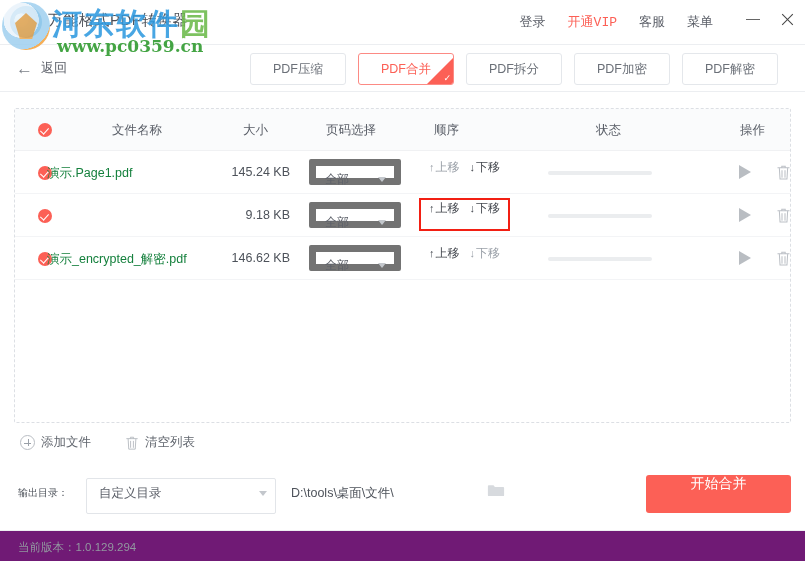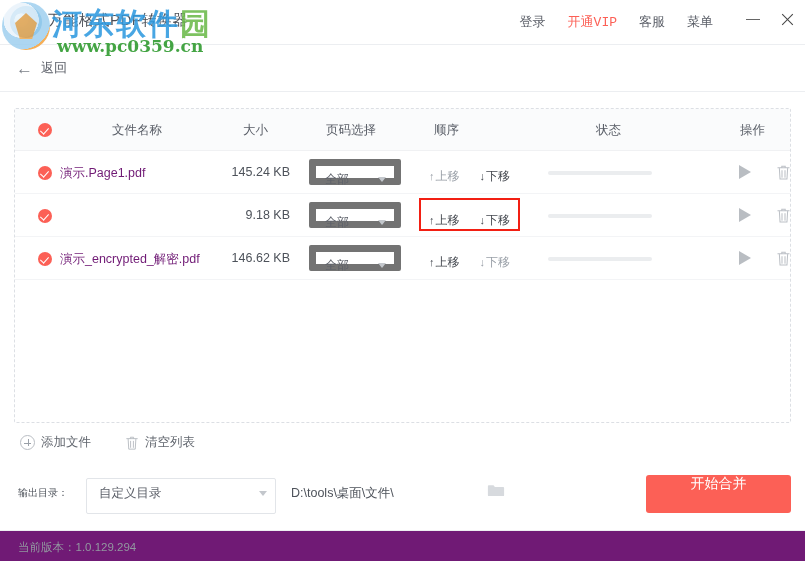--- a/index.html
+++ b/index.html
@@ -95,38 +95,38 @@
   .hd.c-page  { left: 311px; }
   .hd.c-order { left: 419px; }
   .hd.c-state { left: 581px; }
   .hd.c-op    { left: 725px; }
 
   .row {
     position: relative; height: 43px; border-bottom: 1px solid #f3f4f6;
   }
   .row .rcheck { position: absolute; left: 23px; top: 15px; cursor: pointer; }
   .row .fname {
-    position: absolute; left: 45px; top: 14px; font-size: 12.5px; color: #701a75;
+    position: absolute; left: 32px; top: 14px; font-size: 12.5px; color: #15803d;
     white-space: nowrap;
   }
   .row .fsize {
     position: absolute; left: 205px; width: 70px; top: 14px; text-align: right;
     font-size: 12.5px; color: #4d525a; white-space: nowrap;
   }
   .select {
     position: absolute; left: 294px; top: 8px; width: 92px; height: 26px;
     border: 7px solid #737373; border-radius: 2px; background: #fff; cursor: pointer;
   }
   .select .sv { position: absolute; left: 9px; top: 5px; font-size: 12px; color: #5c6069; }
   .caret {
     position: absolute; right: 8px; top: 11px; width: 0; height: 0;
     border-style: solid; border-width: 5px 4px 0 4px;
     border-color: #c3c7cc transparent transparent transparent;
   }
-  .order { position: absolute; left: 408px; top: 8px; height: 26px; display: flex; align-items: flex-end; gap: 20px; padding: 0 6px; }
+  .order { position: absolute; left: 408px; top: 8px; height: 26px; display: flex; align-items: flex-start; gap: 10px; padding: 0 6px; }
   .order.boxed { border: 2px solid #f21f13; left: 404px; top: 4px; height: 33px; padding: 0 8px; }
   .mv { font-size: 12px; color: #9aa0a8; white-space: nowrap; cursor: pointer; }
   .mv.on { color: #44484f; }
   .mv .ar { font-size: 11px; margin-right: 1px; }
   .progress {
     position: absolute; left: 533px; top: 20px; width: 104px; height: 4px;
     background: #ebedef; border-radius: 2px;
   }
   .play {
     position: absolute; left: 724px; top: 14px; width: 0; height: 0;
@@ -221,20 +221,39 @@
       <div class="win-btn close"></div>
     </div>
   </div>
 
   <div class="toolbar">
     <div class="back">
       <span class="arrow">←</span>
       <span class="lbl">返回</span>
     </div>
 
+    <div class="tabs">
+      <div class="tab">
+        <span>PDF压缩</span>
+      </div>
+      <div class="tab active">
+        <span>PDF合并</span>
+        <span class="corner"></span>
+        <span class="corner-check">✓</span>
+      </div>
+      <div class="tab">
+        <span>PDF拆分</span>
+      </div>
+      <div class="tab">
+        <span>PDF加密</span>
+      </div>
+      <div class="tab">
+        <span>PDF解密</span>
+      </div>
+    </div>
   </div>
 
   <div class="list-panel">
 
     <div class="list-head">
       <span class="col-head-check">
         <span class="check-icon"></span>
       </span>
       <span class="hd c-name">文件名称</span>
       <span class="hd c-size">大小</span>

